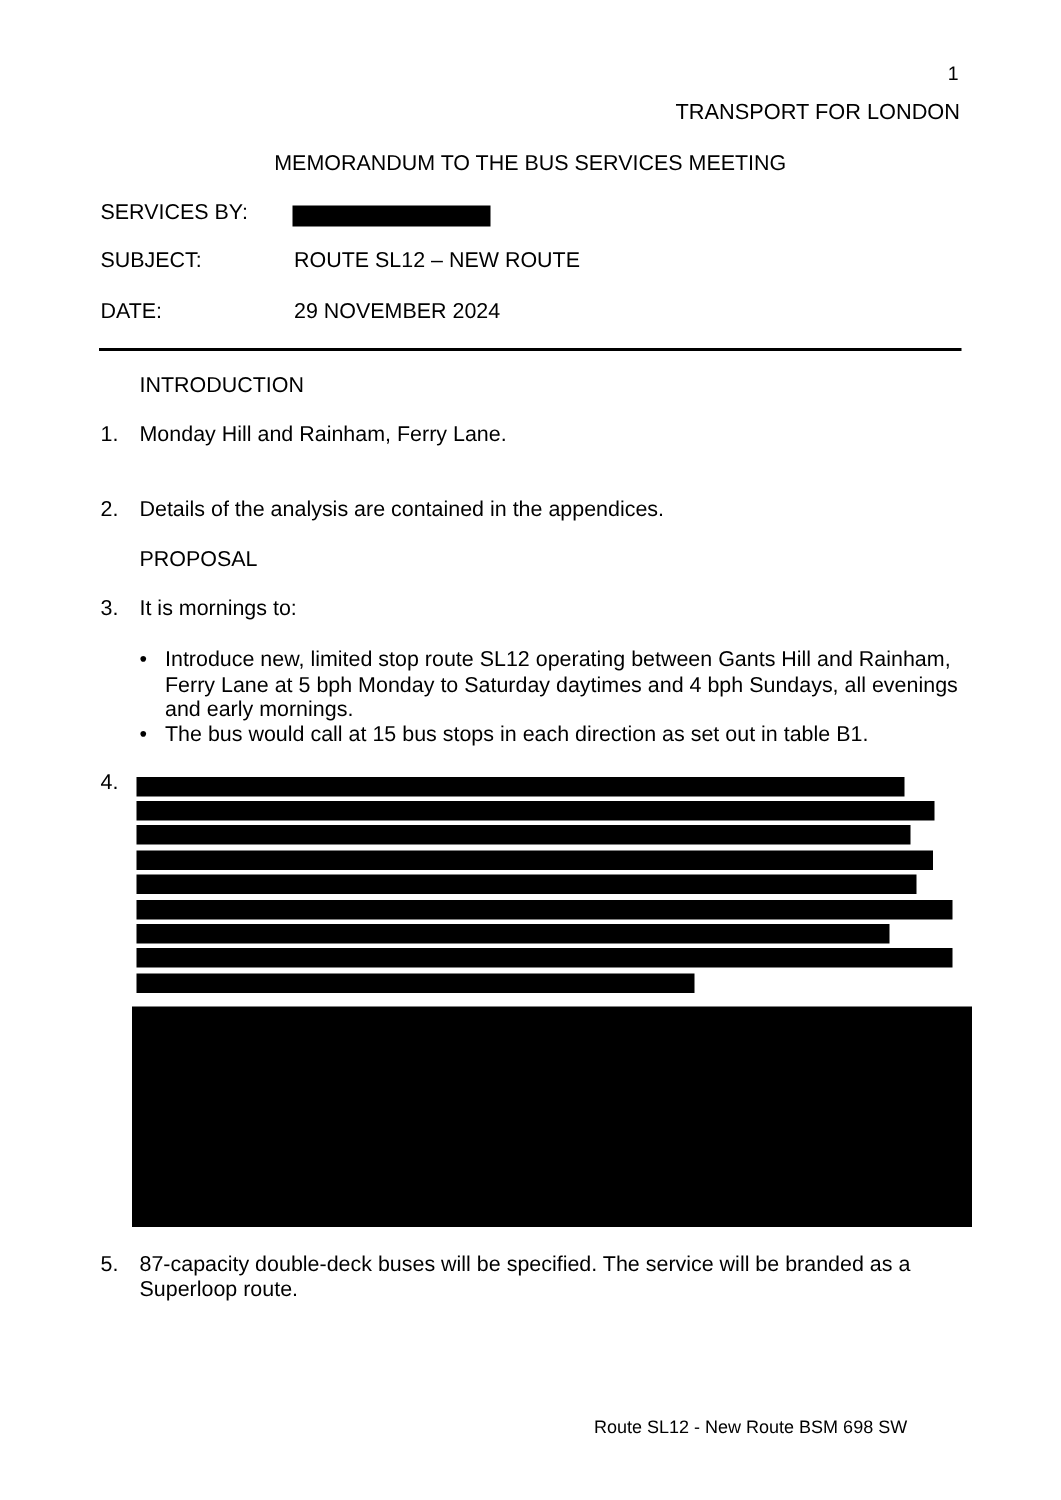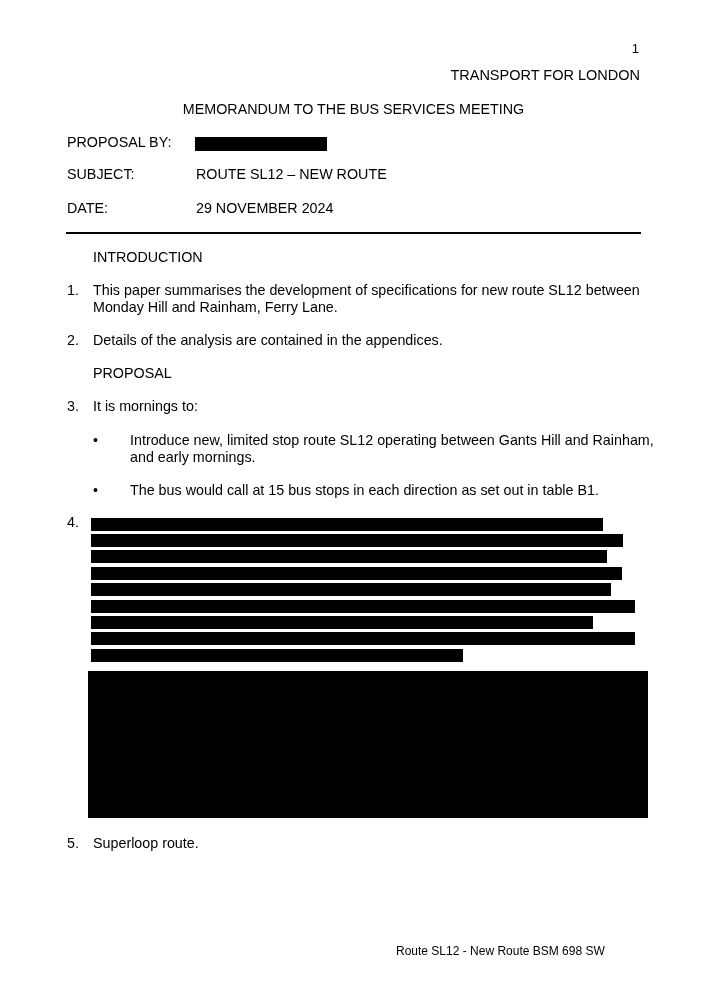--- a/index.html
+++ b/index.html
@@ -5,75 +5,76 @@
   html, body { margin:0; padding:0; background:#ffffff; }
   body { width:707px; height:1000px; position:relative; overflow:hidden;
          font-family:"Liberation Sans", sans-serif; color:#000; font-size:14.3px; }
   .abs { position:absolute; white-space:nowrap; }
   .bold { font-weight:normal; }
   .redact { position:absolute; background:#000; }
   .rule { position:absolute; left:66px; width:575px; height:2px; background:#000; top:232px; }
   .num { position:absolute; left:67px; }
   .para { position:absolute; left:93px; line-height:16.5px; white-space:nowrap; }
   .bullet { position:absolute; left:93px; }
-  .btext { position:absolute; left:110px; line-height:16.5px; white-space:nowrap;margin-left:20px; }
+  .btext { position:absolute; left:110px; line-height:16.5px; white-space:nowrap; }
 </style>
 </head>
 <body>
 
 <div class="abs" style="right:68px; top:41px; font-size:13px;">1</div>
 <div class="abs bold" style="right:67px; top:67px; font-size:14.5px;">TRANSPORT FOR LONDON</div>
 <div class="abs" style="left:0; width:707px; text-align:center; top:101px;">MEMORANDUM TO THE BUS SERVICES MEETING</div>
 
-<div class="abs" style="left:67px; top:134px;">PROPOSAL BY:</div>
+<div class="abs" style="left:67px; top:134px;">SERVICES BY:</div>
 <div class="redact" style="left:195px; top:137px; width:132px; height:14px;"></div>
 
 <div class="abs" style="left:67px; top:166px;">SUBJECT:</div>
 <div class="abs" style="left:196px; top:166px;">ROUTE SL12 – NEW ROUTE</div>
 
 <div class="abs" style="left:67px; top:200px;">DATE:</div>
 <div class="abs" style="left:196px; top:200px;">29 NOVEMBER 2024</div>
 
 <div class="rule"></div>
 
 <div class="abs bold" style="left:93px; top:249px;">INTRODUCTION</div>
 
 <div class="num" style="top:282px;">1.</div>
 <div class="para" style="top:282px;">
-  <div>This paper summarises the development of specifications for new route SL12 between</div>
   <div>Monday Hill and Rainham, Ferry Lane.</div>
 </div>
 
 <div class="num" style="top:332px;">2.</div>
 <div class="para" style="top:332px;">Details of the analysis are contained in the appendices.</div>
 
 <div class="abs bold" style="left:93px; top:365px;">PROPOSAL</div>
 
 <div class="num" style="top:398px;">3.</div>
 <div class="para" style="top:398px;">It is mornings to:</div>
 
 <div class="bullet" style="top:432px;">•</div>
 <div class="btext" style="top:432px;">
   <div>Introduce new, limited stop route SL12 operating between Gants Hill and Rainham,</div>
+  <div>Ferry Lane at 5 bph Monday to Saturday daytimes and 4 bph Sundays, all evenings</div>
   <div>and early mornings.</div>
 </div>
 
 <div class="bullet" style="top:482px;">•</div>
 <div class="btext" style="top:482px;">The bus would call at 15 bus stops in each direction as set out in table B1.</div>
 
 <div class="num" style="top:514px;">4.</div>
 <div class="redact" style="left:91px; top:518px; width:512px; height:13px;"></div>
 <div class="redact" style="left:91px; top:534px; width:532px; height:13px;"></div>
 <div class="redact" style="left:91px; top:550px; width:516px; height:13px;"></div>
 <div class="redact" style="left:91px; top:567px; width:531px; height:13px;"></div>
 <div class="redact" style="left:91px; top:583px; width:520px; height:13px;"></div>
 <div class="redact" style="left:91px; top:600px; width:544px; height:13px;"></div>
 <div class="redact" style="left:91px; top:616px; width:502px; height:13px;"></div>
 <div class="redact" style="left:91px; top:632px; width:544px; height:13px;"></div>
 <div class="redact" style="left:91px; top:649px; width:372px; height:13px;"></div>
 <div class="redact" style="left:88px; top:671px; width:560px; height:147px;"></div>
 
 <div class="num" style="top:835px;">5.</div>
 <div class="para" style="top:835px;">
+  <div>87-capacity double-deck buses will be specified. The service will be branded as a</div>
   <div>Superloop route.</div>
 </div>
 
 <div class="abs" style="left:396px; top:944px; font-size:12px;">Route SL12 - New Route BSM 698 SW</div>
 
 </body></html>

